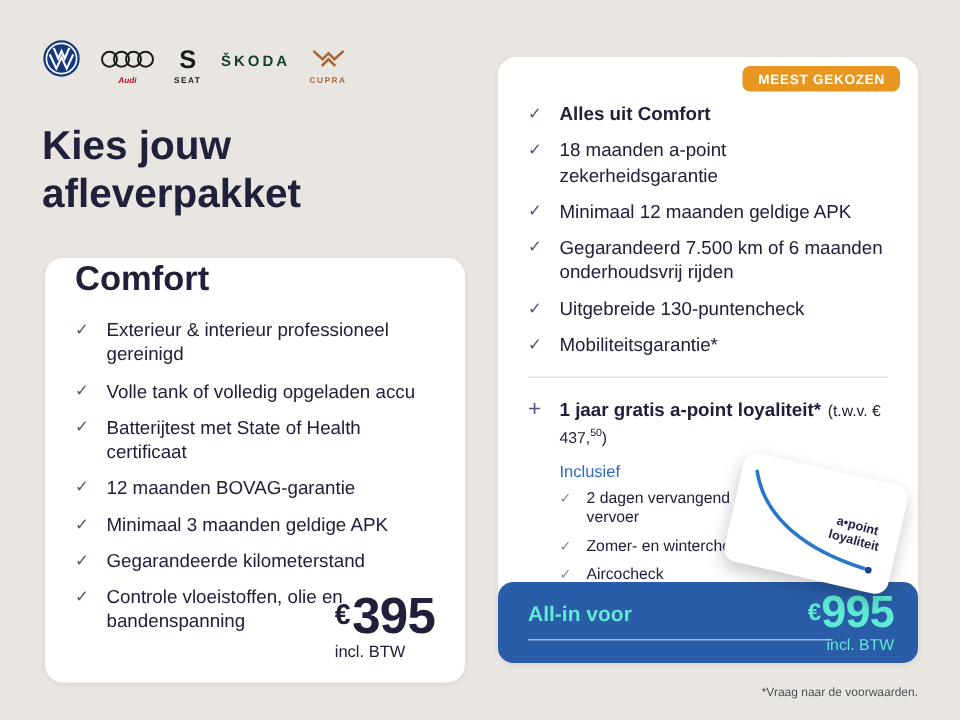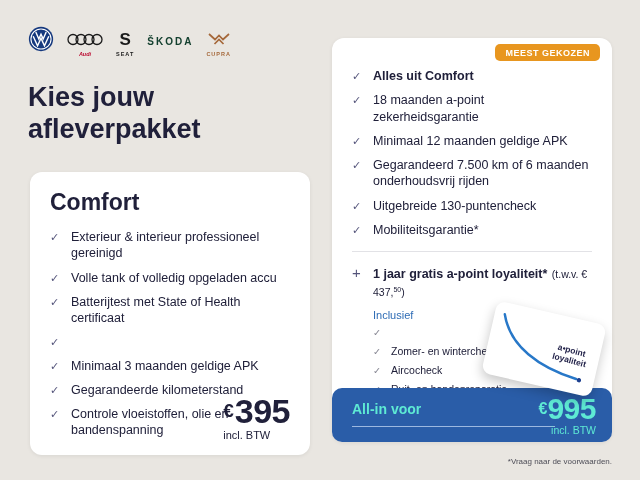--- a/index.html
+++ b/index.html
@@ -31,21 +31,21 @@
   .audi-rings{stroke:#1a1a1a;fill:none;stroke-width:1.3px;}
   .cupra-mark{stroke:var(--cupra-copper);fill:none;stroke-width:1.7px;}
 
   
   .heading{position:absolute;left:28px;top:82px;width:230px;font-size:27px;line-height:1.18;font-weight:600;color:var(--text-dark);}
 
   
   .card{position:absolute;background:var(--card);border-radius:12px;box-shadow:0 1px 4px rgba(0,0,0,.07);}
   .card h2{font-size:23px;font-weight:bold;color:var(--text-dark);}
 
-  .card-comfort{left:30px;top:172px;width:280px;height:283px;padding:17px 20px;}
+  .card-comfort{left:30px;top:172px;width:280px;height:283px;padding:0 20px;}
   .card-zeker{left:332px;top:38px;width:280px;height:404px;padding:18px 20px;}
 
   ul.checklist{list-style:none;}
   ul.checklist li{display:flex;gap:8px;font-size:12.5px;line-height:1.3;margin-bottom:8px;}
   ul.checklist li .chk{color:var(--check);font-size:11px;width:13px;flex:0 0 13px;padding-top:1px;}
   .card-comfort ul.checklist{margin-top:13px;}
   .card-zeker ul.checklist{margin-top:12px;}
   ul.checklist li.bold .txt{font-weight:bold;}
   ul.checklist .txt{max-width:222px;}
 
@@ -156,20 +156,21 @@
       <li>
           <span class="chk">✓</span>
           <span class="txt">Volle tank of volledig opgeladen accu</span>
         </li>
       <li>
           <span class="chk">✓</span>
           <span class="txt">Batterijtest met State of Health certificaat</span>
         </li>
       <li>
           <span class="chk">✓</span>
+          <span class="txt">12 maanden BOVAG-garantie</span>
         </li>
       <li>
           <span class="chk">✓</span>
           <span class="txt">Minimaal 3 maanden geldige APK</span>
         </li>
       <li>
           <span class="chk">✓</span>
           <span class="txt">Gegarandeerde kilometerstand</span>
         </li>
       <li>
@@ -218,20 +219,21 @@
       <span class="plus">+</span>
       <span>
         <span class="bonus-title">1 jaar gratis a-point loyaliteit*</span>
         <span class="bonus-value"><span>(t.w.v. € 437,</span><sup>50</sup><span>)</span></span>
       </span>
     </div>
     <div class="inclusief">Inclusief</div>
     <ul class="sublist">
       <li>
           <span class="chk">✓</span>
+          <span>2 dagen vervangend vervoer</span>
         </li>
       <li>
           <span class="chk">✓</span>
           <span>Zomer- en winterchecks</span>
         </li>
       <li>
           <span class="chk">✓</span>
           <span>Aircocheck</span>
         </li>
       <li>

